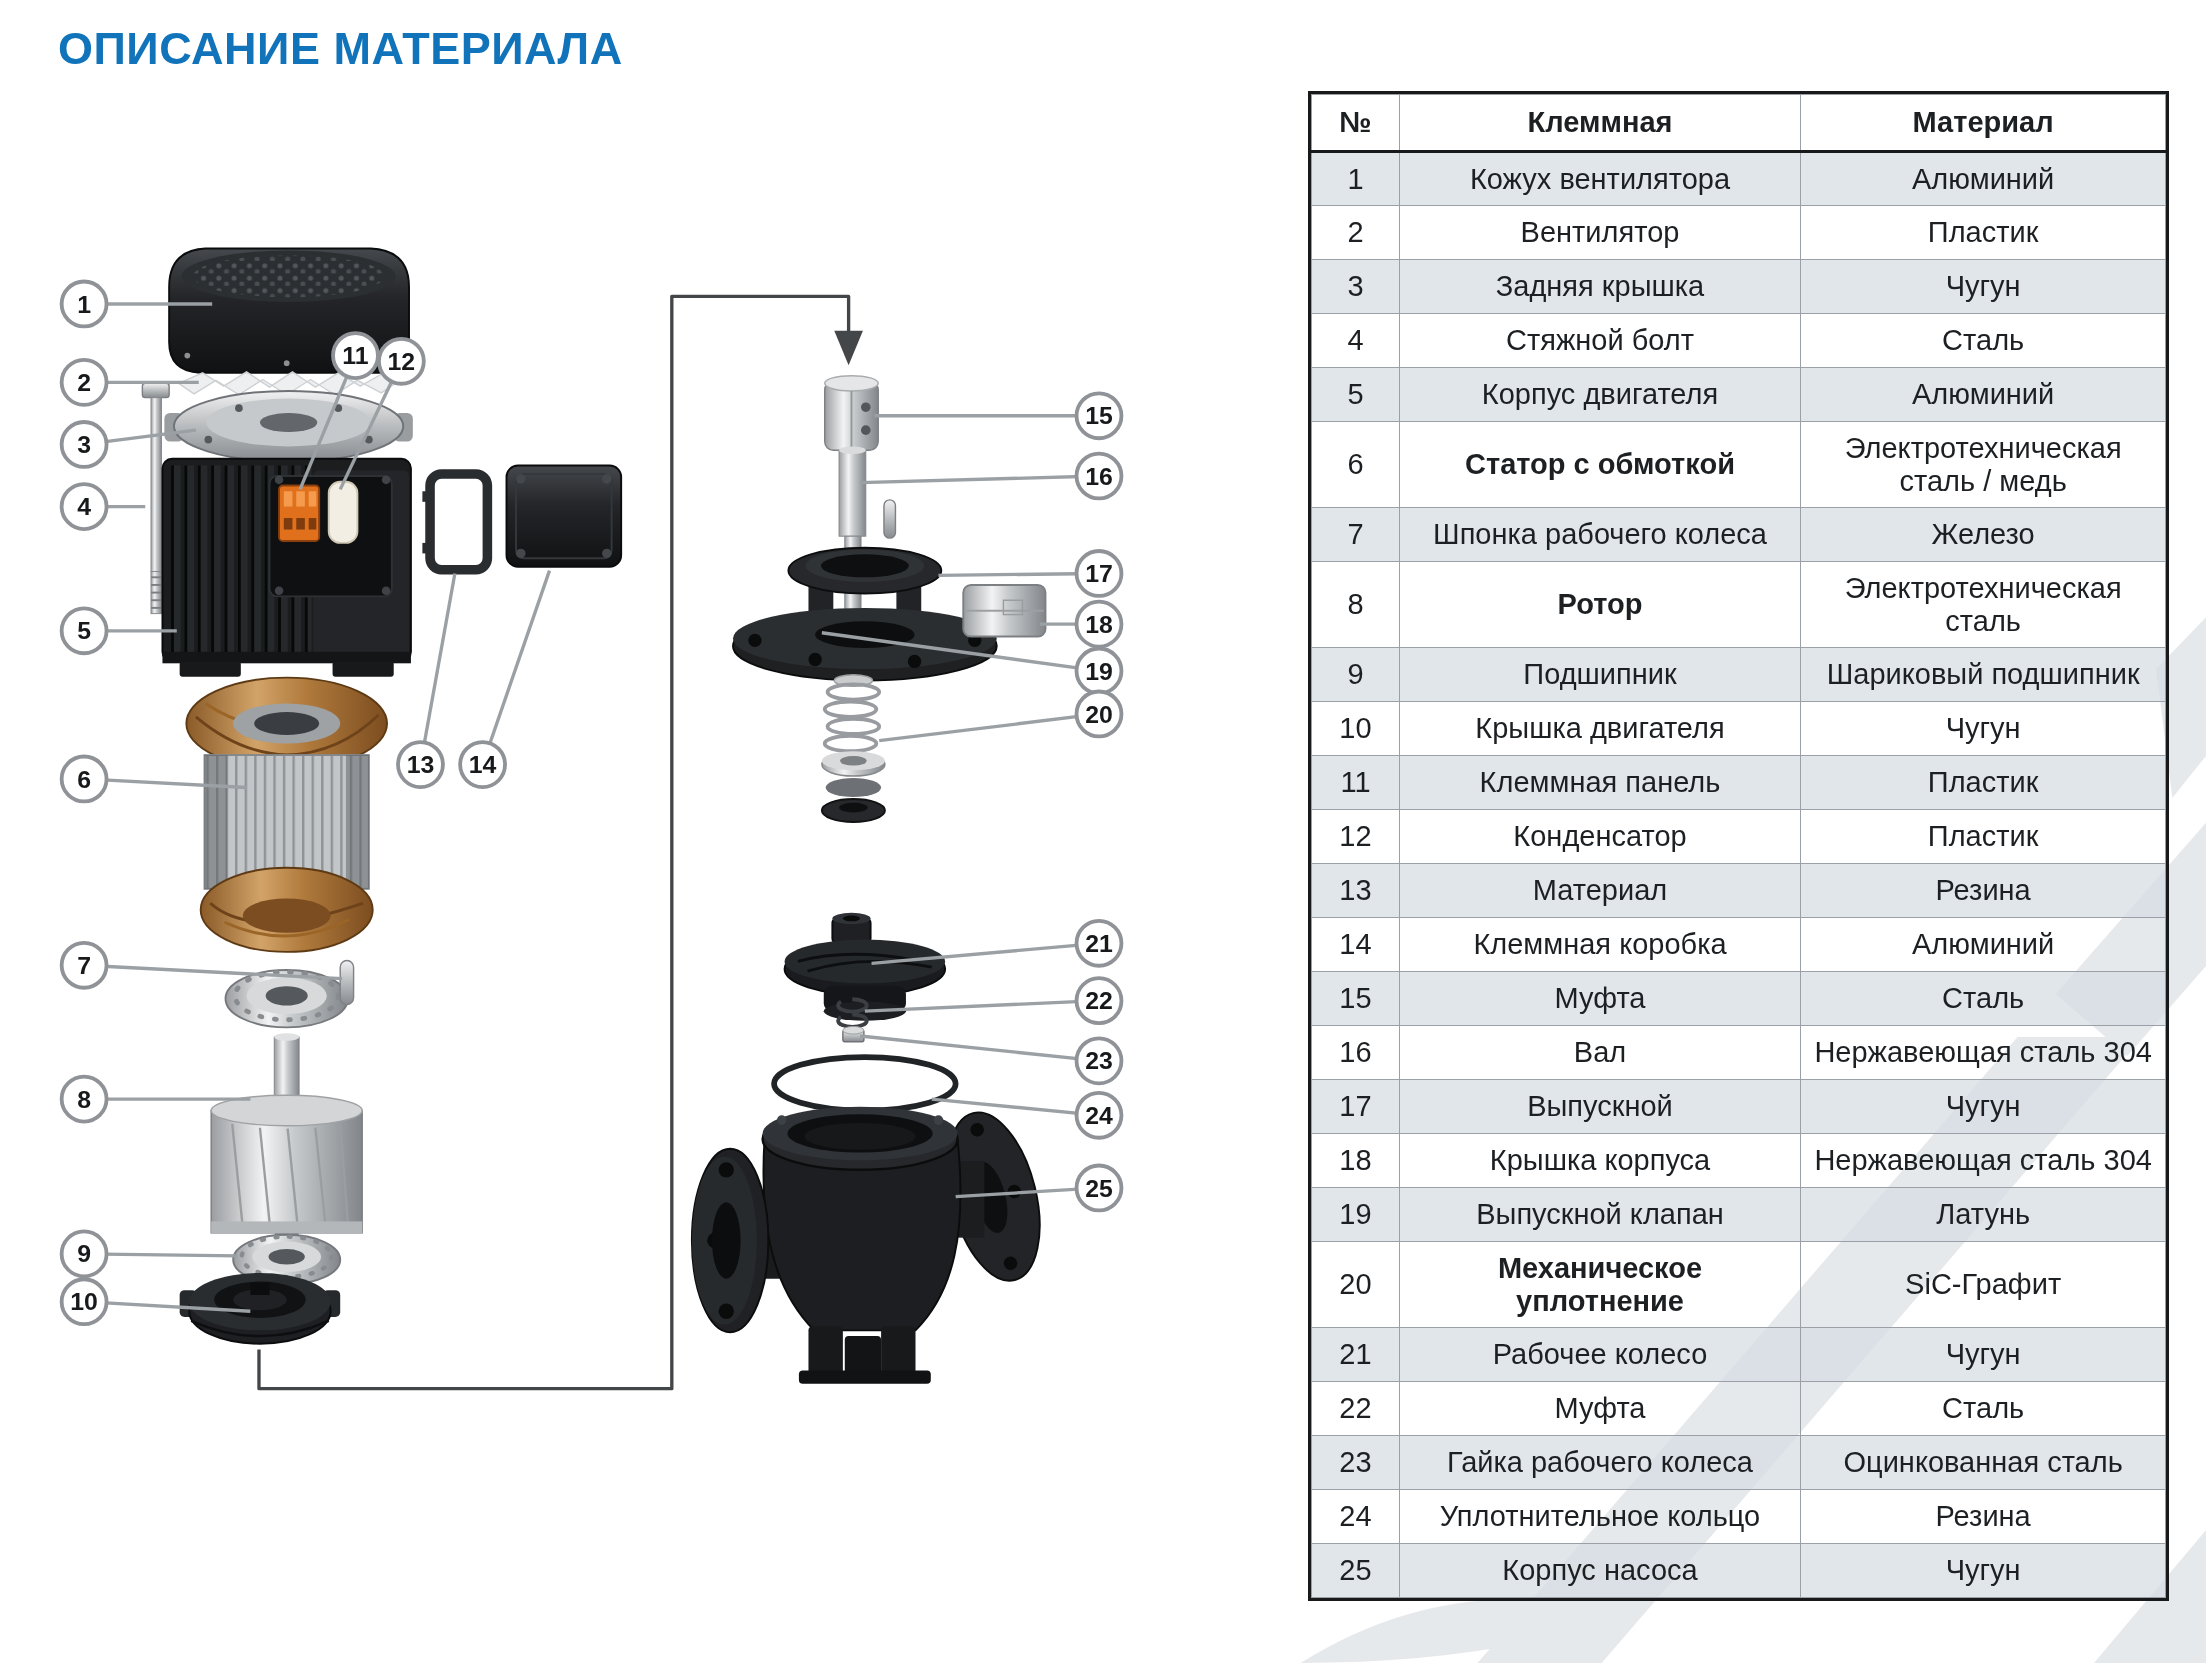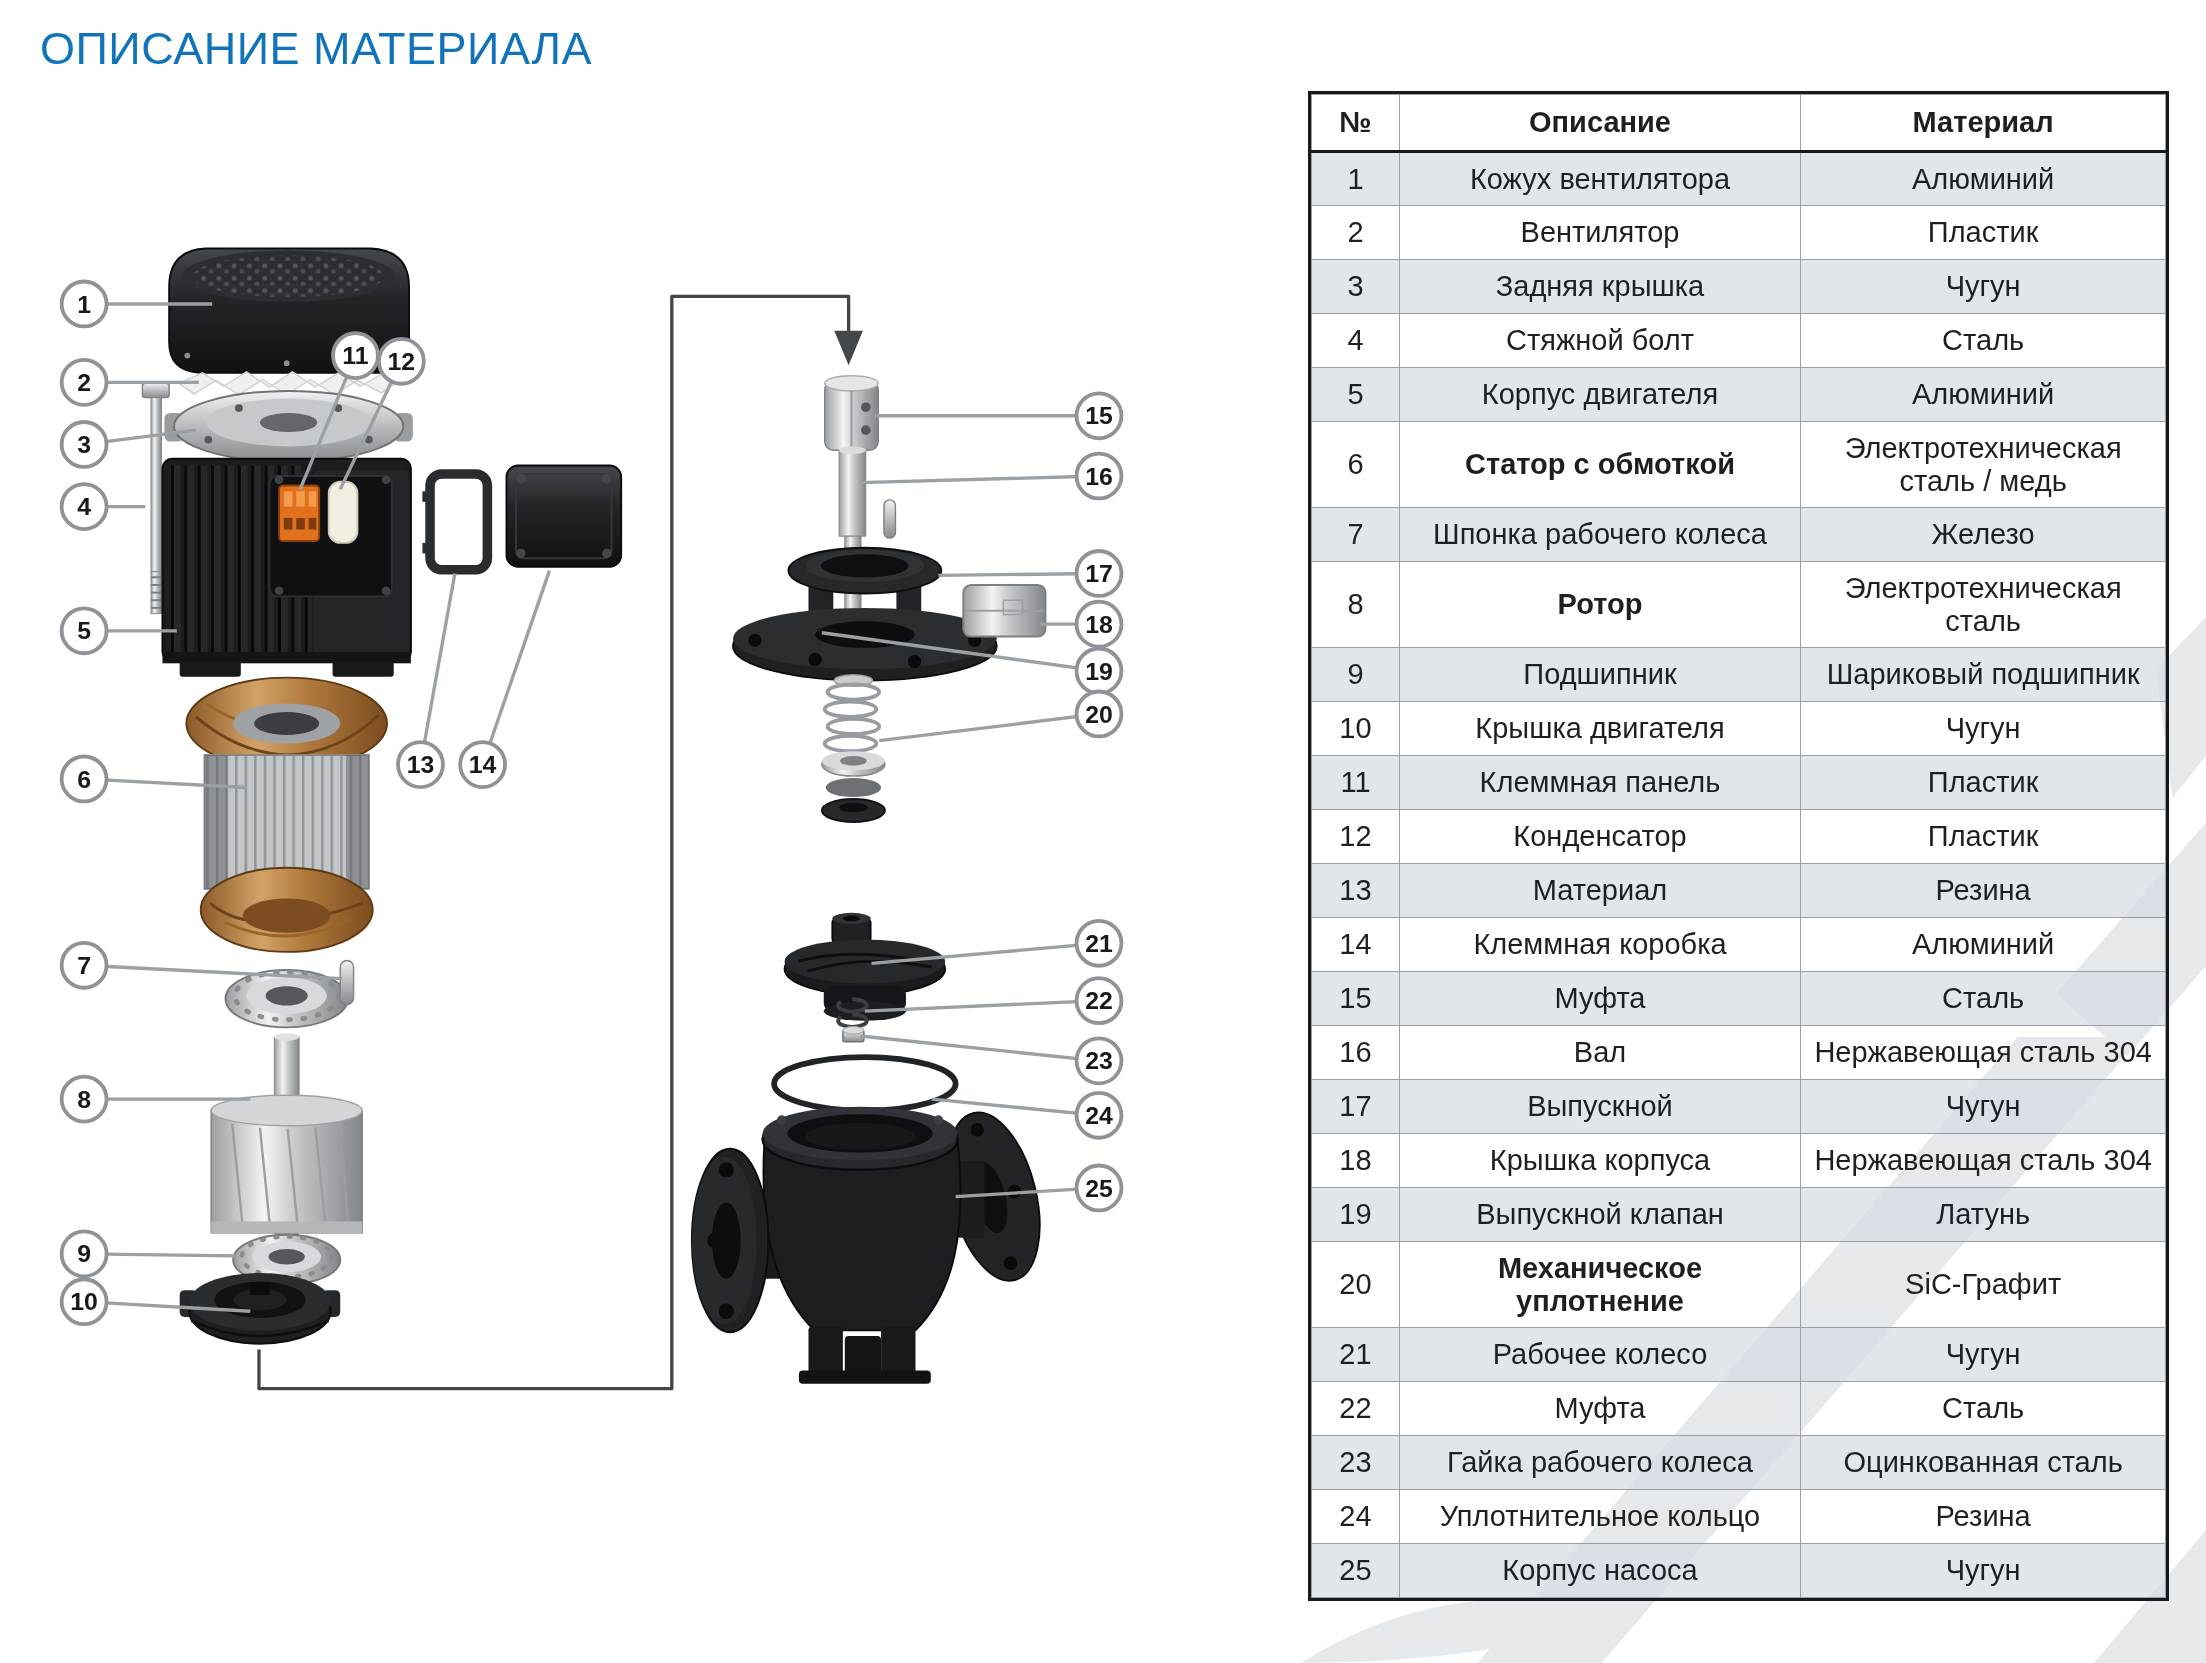--- a/index.html
+++ b/index.html
@@ -2,22 +2,22 @@
 <html><head>
 <meta charset="utf-8">
 <style>
   html,body{margin:0;padding:0;}
   body{
     width:2206px;height:1663px;position:relative;background:#ffffff;
     font-family:"Liberation Sans", sans-serif;overflow:hidden;color:#1d2023;
   }
   
   .page-title{
-    position:absolute;left:40px;top:23px;margin:0;
-    font-size:45px;font-weight:normal;letter-spacing:0.5px;color:#1173b9;
+    position:absolute;left:58px;top:23px;margin:0;
+    font-size:45px;font-weight:bold;letter-spacing:0.5px;color:#1173b9;
   }
   
   .watermark{position:absolute;left:1243px;top:516px;width:964px;height:1147px;z-index:0;}
   
   .diagram{position:absolute;left:0;top:0;width:1271px;height:1663px;z-index:1;}
   
   .mat-table-wrap{
     position:absolute;left:1308px;top:91px;z-index:1;
     border:3.8px solid #17191b;background:transparent;
   }
@@ -490,21 +490,21 @@
 <div class="mat-table-wrap">
   <table class="mat">
     <colgroup>
         <col class="c-num">
         <col class="c-desc">
         <col class="c-mat">
       </colgroup>
     <thead>
       <tr>
         <th>№</th>
-        <th>Описание</th>
+        <th>Клеммная</th>
         <th>Материал</th>
       </tr>
     </thead>
     <tbody id="mat-tbody">
         <tr>
           <td class="col-num">1</td>
           <td class="col-desc">Кожух вентилятора</td>
           <td class="col-mat">Алюминий</td>
         </tr>
         <tr>

